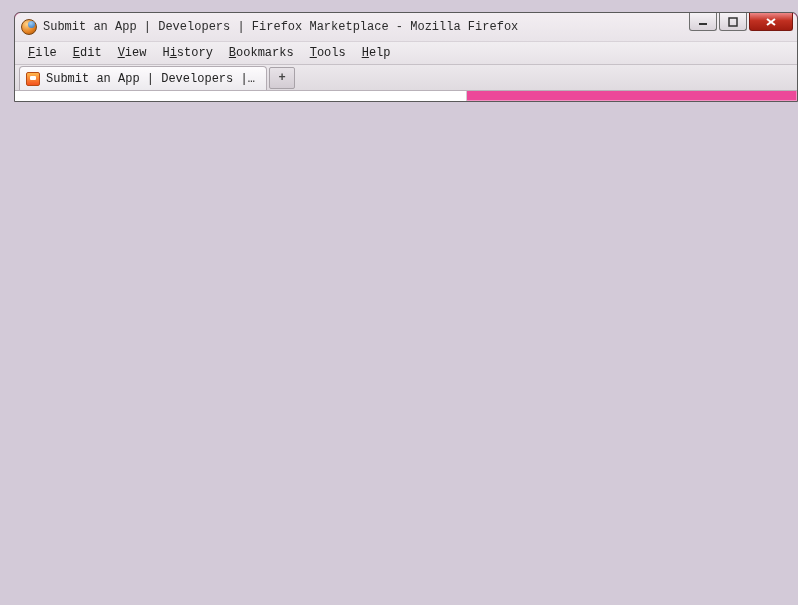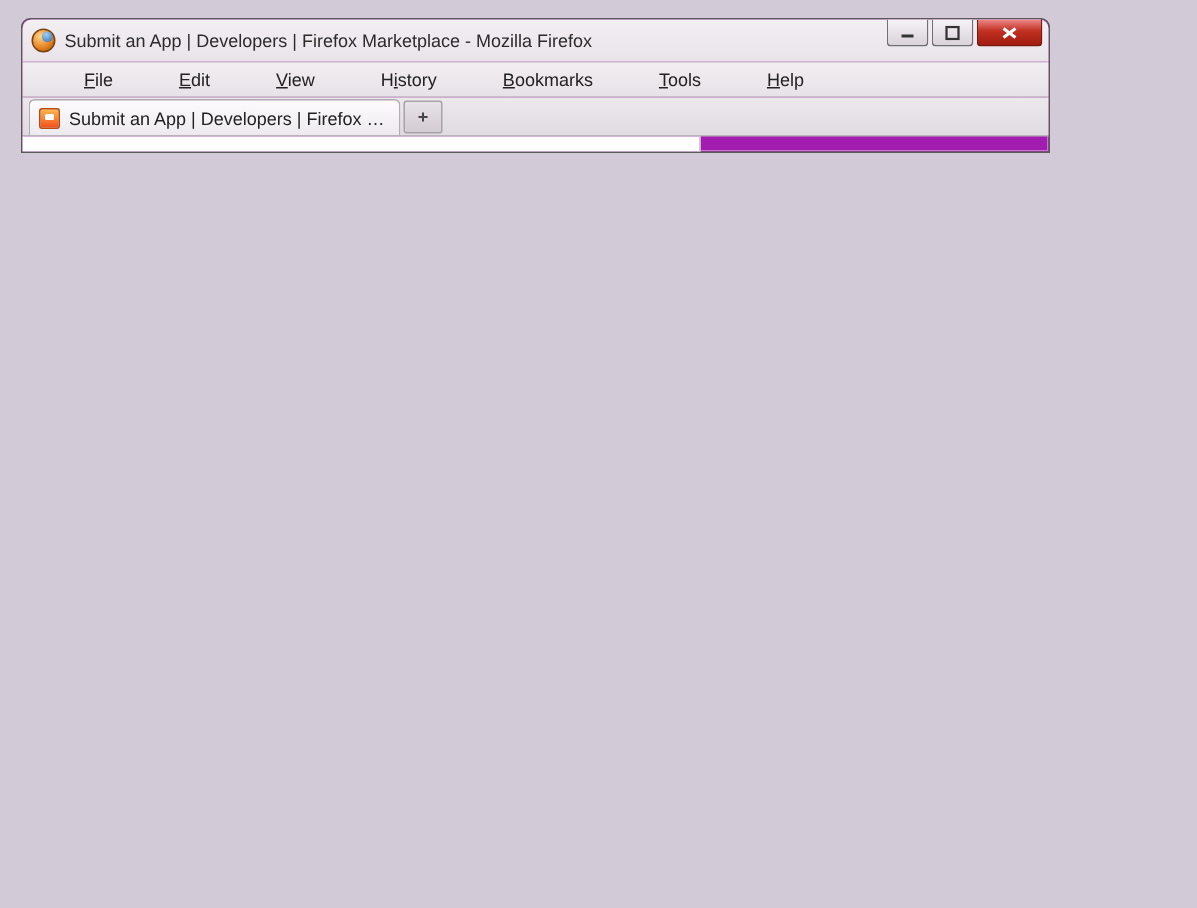--- a/index.html
+++ b/index.html
@@ -8,25 +8,26 @@
     height: 605px;
     background: #d3cad8;
     font-family: "Segoe UI", Tahoma, sans-serif;
     font-size: 12px;
     overflow: hidden;
   }
   .window {
     position: absolute;
     left: 14px;
     top: 12px;
-    width: 686px;
-    background: #a21caf;
+    width: 784px;
+    background: #ec4899;
     border: 1px solid #5a5a5a;
     border-radius: 6px 6px 0 0;
     box-shadow: 0 0 0 1px rgba(255,255,255,0.4) inset;
+    font-family: Liberation Mono, monospace;
   }
   .titlebar {
     height: 28px;
     display: flex;
     align-items: center;
     background: linear-gradient(#f3eef2, #e9e4e9);
     border-radius: 6px 6px 0 0;
     padding-left: 6px;
     position: relative;
   }
@@ -85,21 +86,20 @@
     gap: 2px;
     padding-left: 6px;
     background: linear-gradient(#f1eef1, #e7e2e7);
     border-top: 1px solid #d8d2d8;
     border-bottom: 1px solid #c7c1c7;
   }
   .menu-item {
     padding: 2px 7px;
     color: #222;
     cursor: default;
-    margin-left: 28px;
   }
   .menu-item .ul { text-decoration: underline; }
   .tabstrip {
     height: 26px;
     display: flex;
     align-items: flex-end;
     padding-left: 4px;
     background: linear-gradient(#ece8ec, #e0dbe0);
     border-bottom: 1px solid #b9b2b9;
   }

